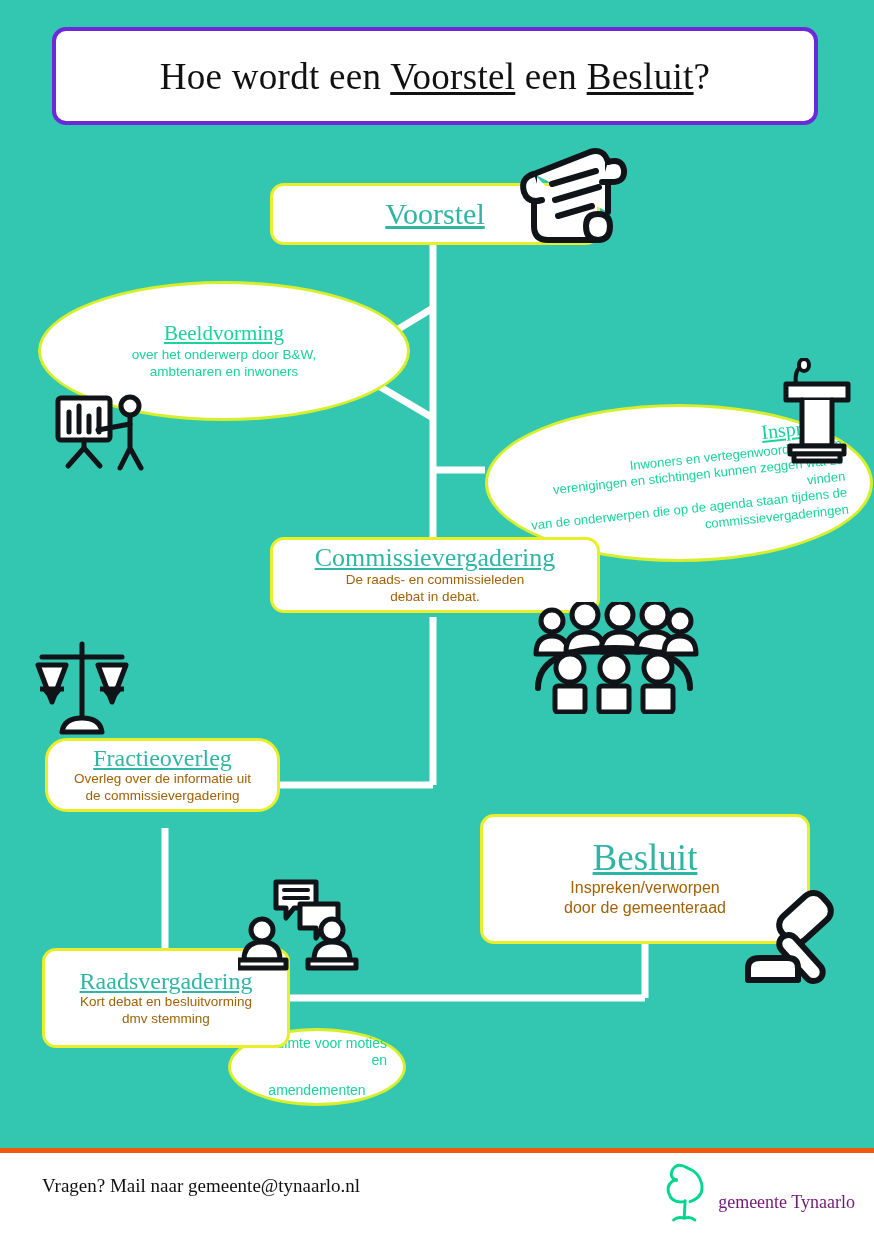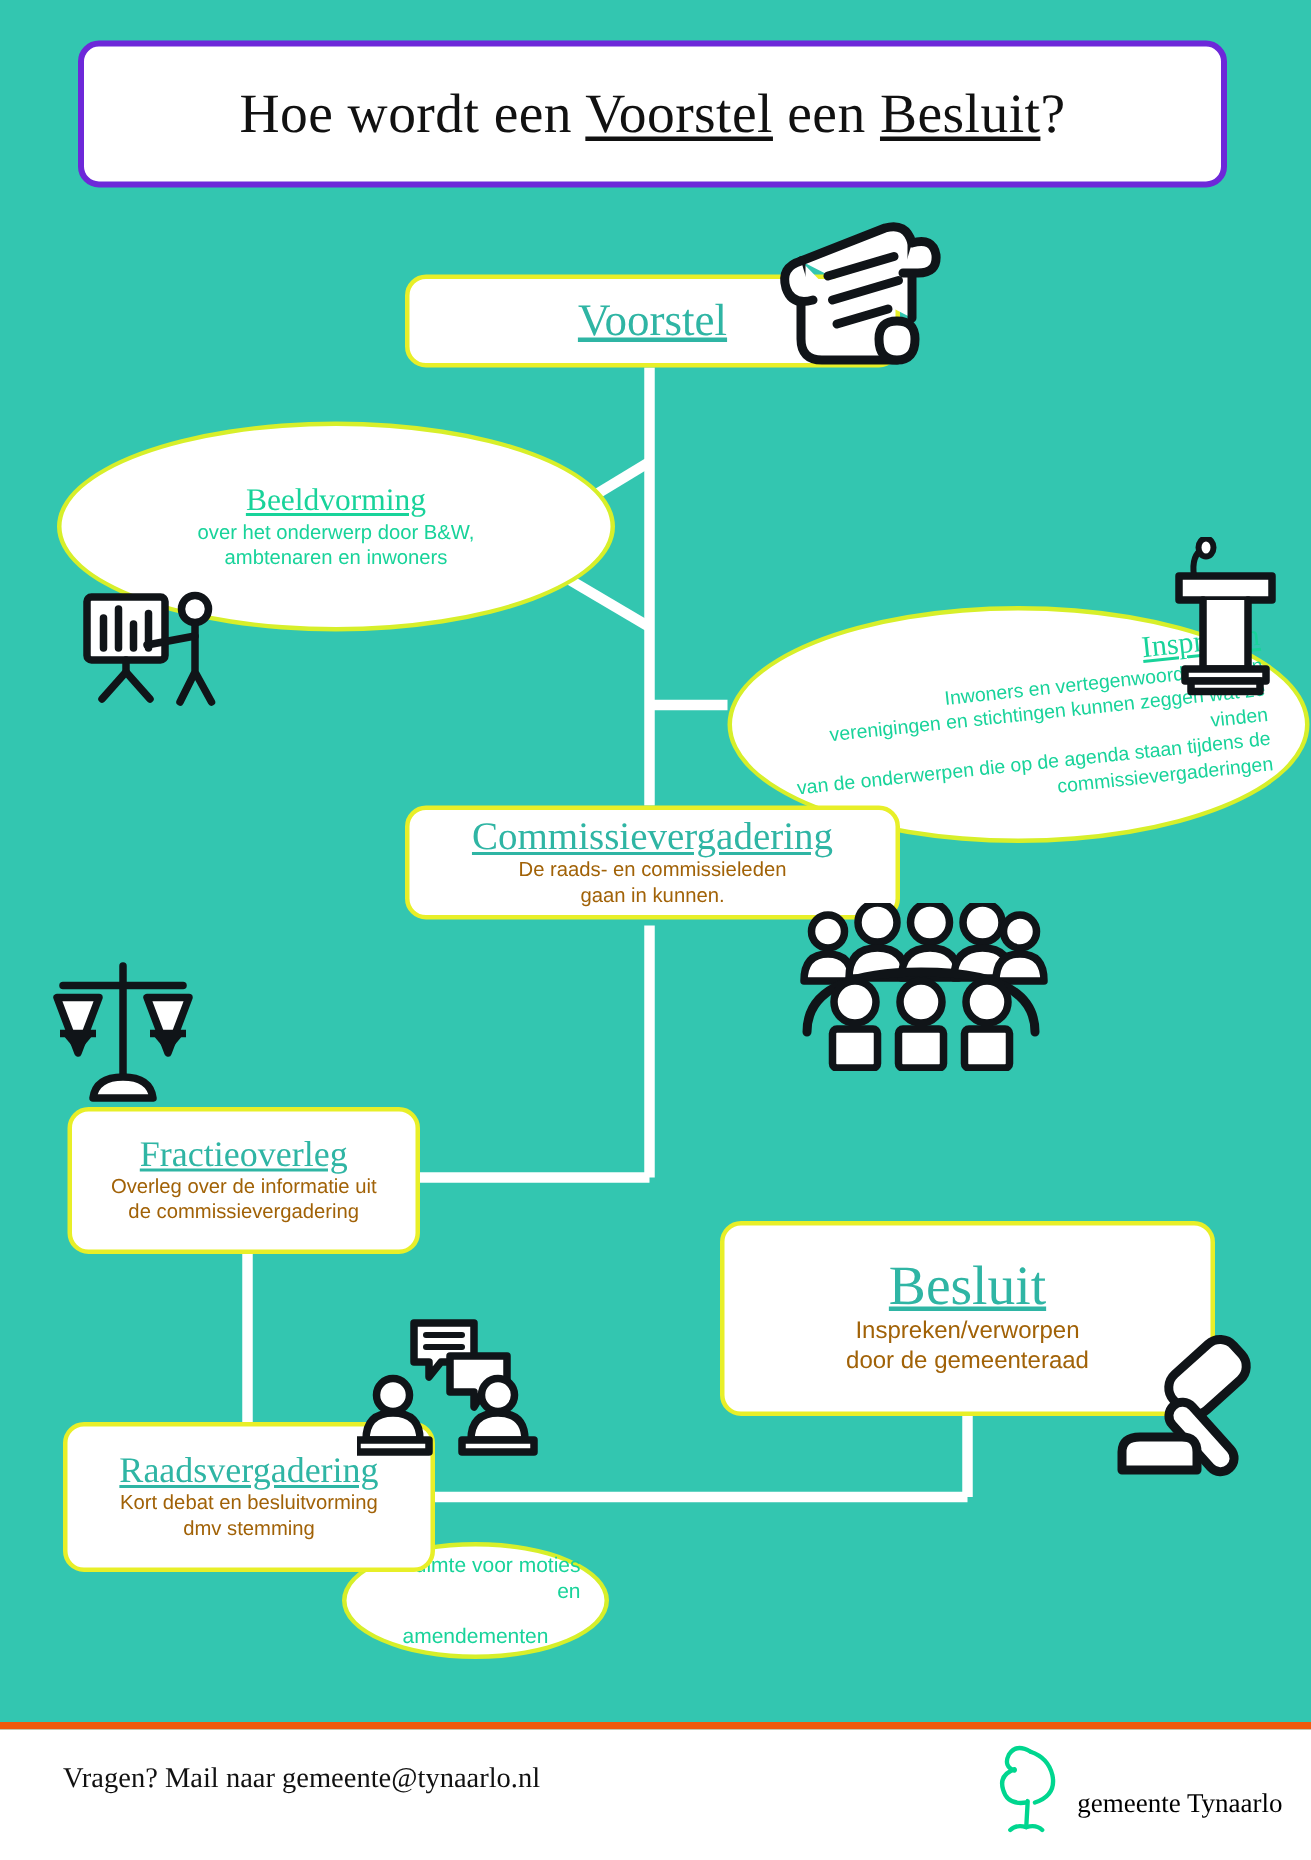--- a/index.html
+++ b/index.html
@@ -67,21 +67,21 @@
     font-family:"Liberation Sans", sans-serif;
   }
 
   
   #node-voorstel{left:270px;top:183px;width:330px;height:62px;}
   #node-voorstel .h{font-size:30px;}
 
   #node-commissie{left:270px;top:537px;width:330px;height:76px;}
   #node-commissie .h{font-size:26px;}
 
-  #node-fractie{left:45px;top:738px;width:235px;height:98px;}
+  #node-fractie{left:45px;top:738px;width:235px;height:74px;border-radius:22px;}
   #node-fractie .h{font-size:24px;}
 
   #node-raads{left:42px;top:948px;width:248px;height:100px;}
   #node-raads .h{font-size:24px;}
 
   #node-besluit{left:480px;top:814px;width:330px;height:130px;}
   #node-besluit .h{font-size:37px;}
   #node-besluit .d{font-size:16px;line-height:1.3;}
 
   #ell-beeldvorming{left:38px;top:281px;width:372px;height:140px;padding:0 26px;}
@@ -108,21 +108,21 @@
   
   #footer-rule{position:absolute;left:0;top:1148px;width:874px;height:5px;background:#f0590c;}
   #footer{position:absolute;left:0;top:1153px;width:874px;height:87px;background:#ffffff;}
   #footer-mail{
     position:absolute;left:42px;top:1175px;
     font-family:"Liberation Serif", serif;font-size:19px;color:#111;
   }
   #logo-wrap{position:absolute;left:660px;top:1155px;width:195px;height:72px;display:flex;align-items:flex-end;}
   #logo-mark{width:56px;height:70px;}
   #logo-text{
-    font-family:"Liberation Serif", serif;font-size:18px;color:#000000;
+    font-family:"Liberation Serif", serif;font-size:18px;color:#701a75;
     margin-left:4px;margin-bottom:14px;white-space:nowrap;
   }
 </style>
 </head>
 <body>
 
 <div class="stage">
 
   <div id="title-card">
     <div id="title-text">
@@ -174,21 +174,21 @@
     <div class="d">amendementen</div>
   </div>
 
   <div class="node" id="node-voorstel">
     <div class="h">Voorstel</div>
   </div>
 
   <div class="node" id="node-commissie">
     <div class="h">Commissievergadering</div>
     <div class="d">De raads- en commissieleden</div>
-    <div class="d">gaan in kunnen.</div>
+    <div class="d">debat in debat.</div>
   </div>
 
   <div class="node" id="node-fractie">
     <div class="h">Fractieoverleg</div>
     <div class="d">Overleg over de informatie uit</div>
     <div class="d">de commissievergadering</div>
   </div>
 
   <div class="node" id="node-raads">
     <div class="h">Raadsvergadering</div>

